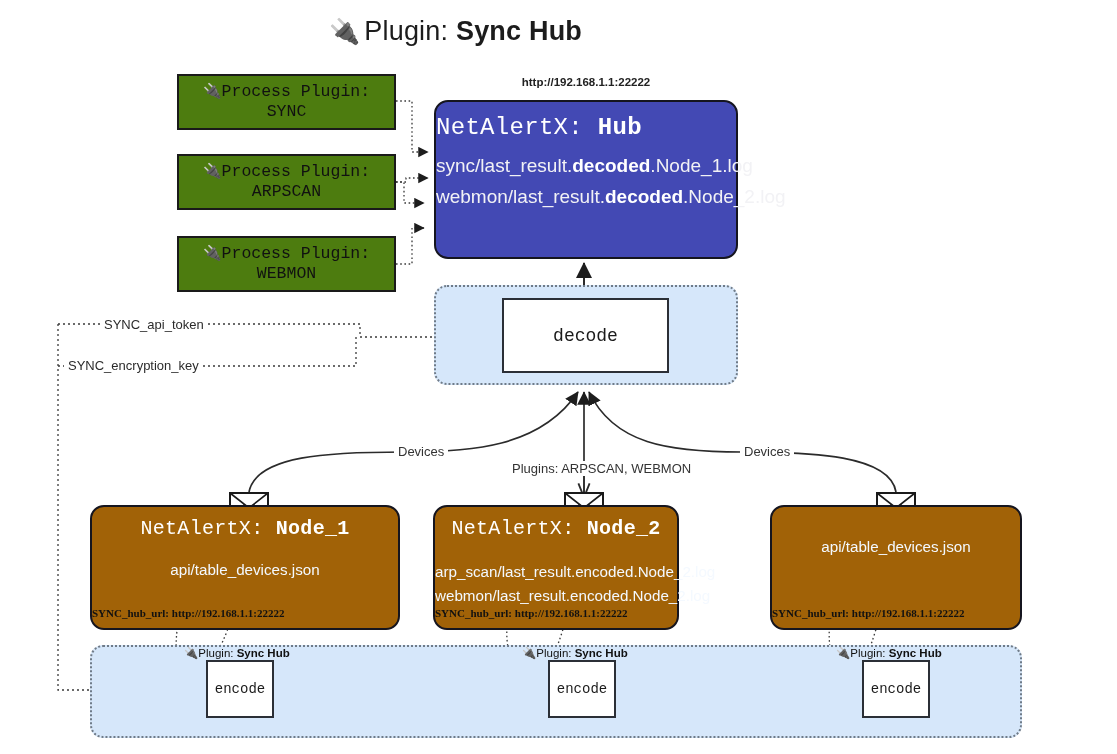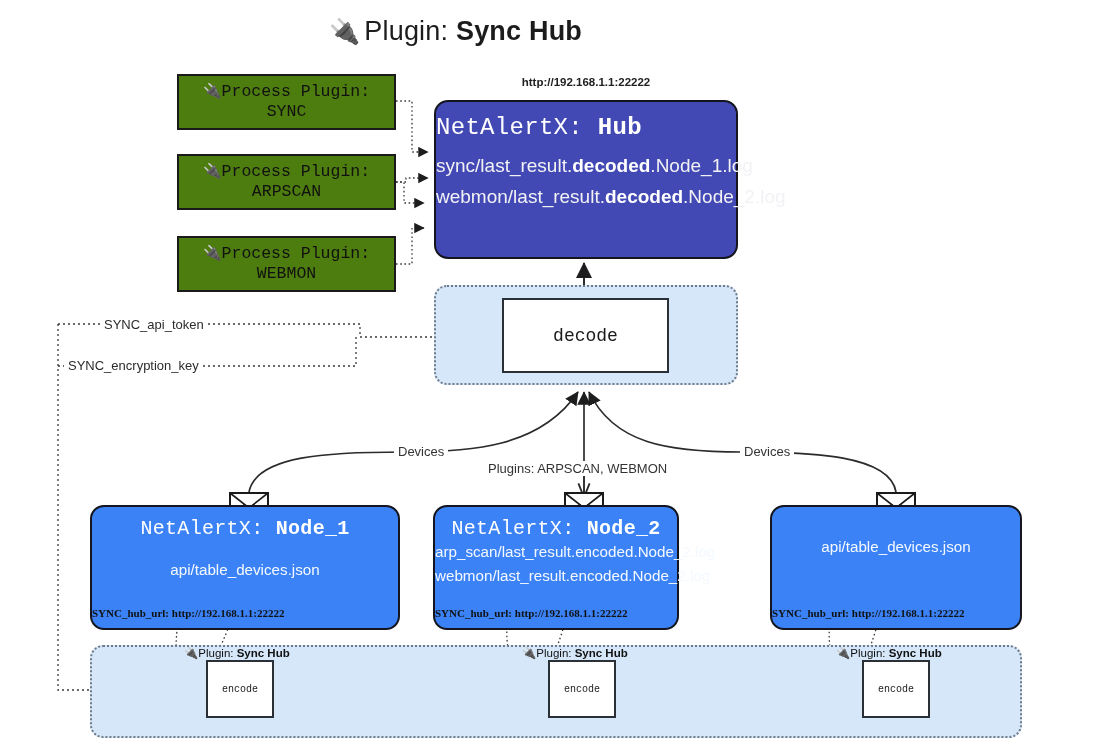--- a/index.html
+++ b/index.html
@@ -67,63 +67,63 @@
 
   
   .key-label{font-size:13px;color:#2b2b2b;white-space:nowrap;background:#fff;padding:0 4px;}
   #lbl-api{left:100px;top:317px;}
   #lbl-enc{left:64px;top:358px;}
 
   
   .edge-label{font-size:13px;color:#333;white-space:nowrap;background:#fff;padding:0 4px;}
   #lbl-dev-l{left:394px;top:444px;}
   #lbl-dev-r{left:740px;top:444px;}
-  #lbl-plugins{left:484px;top:461px;}
+  #lbl-plugins{left:508px;top:461px;}
 
   
   .envelope{width:40px;height:29px;}
 
   
   .node-box{
-    height:125px;background:#3b82f6;border:2px solid #15151f;border-radius:14px;
+    height:125px;background:#a16207;border:2px solid #15151f;border-radius:14px;
     color:#ffffff;padding-top:10px;
   }
   .node-box .node-title{
     font-family:"Liberation Mono", monospace;font-size:20px;text-align:center;
     letter-spacing:.3px;
   }
   .node-box .node-title b{font-weight:700;}
   .node-line{
     font-size:15.2px;text-align:center;white-space:nowrap;color:#f4f9ff;line-height:1.6;
   }
   .node-url{
     position:absolute;left:0;bottom:9px;width:100%;text-align:left;
     font-size:11px;font-weight:700;color:#111;white-space:nowrap;font-family:Liberation Serif, serif;
   }
   #node1{left:90px;top:505px;width:310px;}
   #node2{left:433px;top:505px;width:246px;}
   #node3{left:770px;top:505px;width:252px;}
   #node1 .rows{margin-top:18px;}
   #node3 .rows{margin-top:18px;}
-  #node2 .rows{margin-top:0;}
+  #node2 .rows{margin-top:20px;}
 
   
   #encode-zone{
     left:90px;top:645px;width:932px;height:93px;
     background:#d6e7fa;border:2px dotted #6f7b88;border-radius:13px;
   }
   .plugin-cap{
     font-size:11.5px;color:#111;white-space:nowrap;font-weight:400;
   }
   .plugin-cap b{font-weight:700;}
   .plugin-cap .plug{font-family:"DejaVu Sans",sans-serif;}
   .encode-box{
     width:68px;height:58px;background:#ffffff;border:2px solid #2b2f36;
     display:flex;align-items:center;justify-content:center;
-    font-family:"Liberation Mono", monospace;font-size:10px;color:#1b1b1b;
+    font-family:"Liberation Mono", monospace;font-size:14px;color:#1b1b1b;
   }
   #cap1{left:184px;top:646px;} #enc1{left:206px;top:660px;}
   #cap2{left:522px;top:646px;} #enc2{left:548px;top:660px;}
   #cap3{left:836px;top:646px;} #enc3{left:862px;top:660px;}
 </style>
 </head>
 <body>
 
 <svg id="svg-layer" viewBox="0 0 1117 754">
   <defs>

